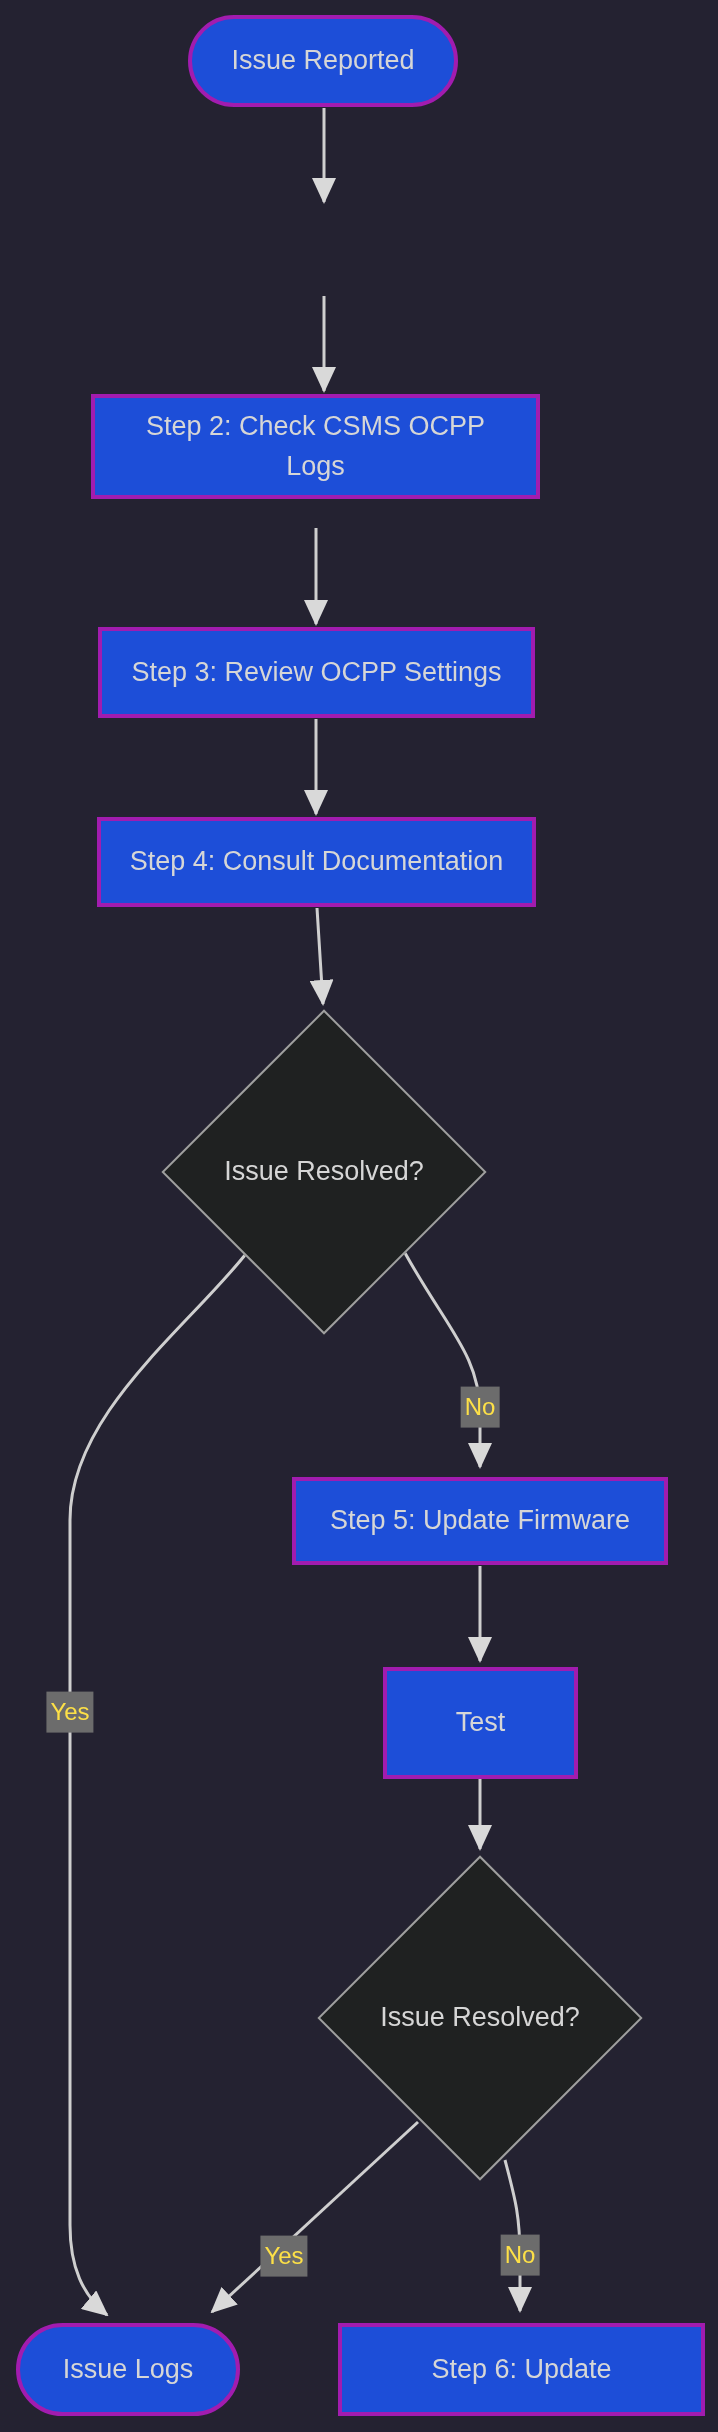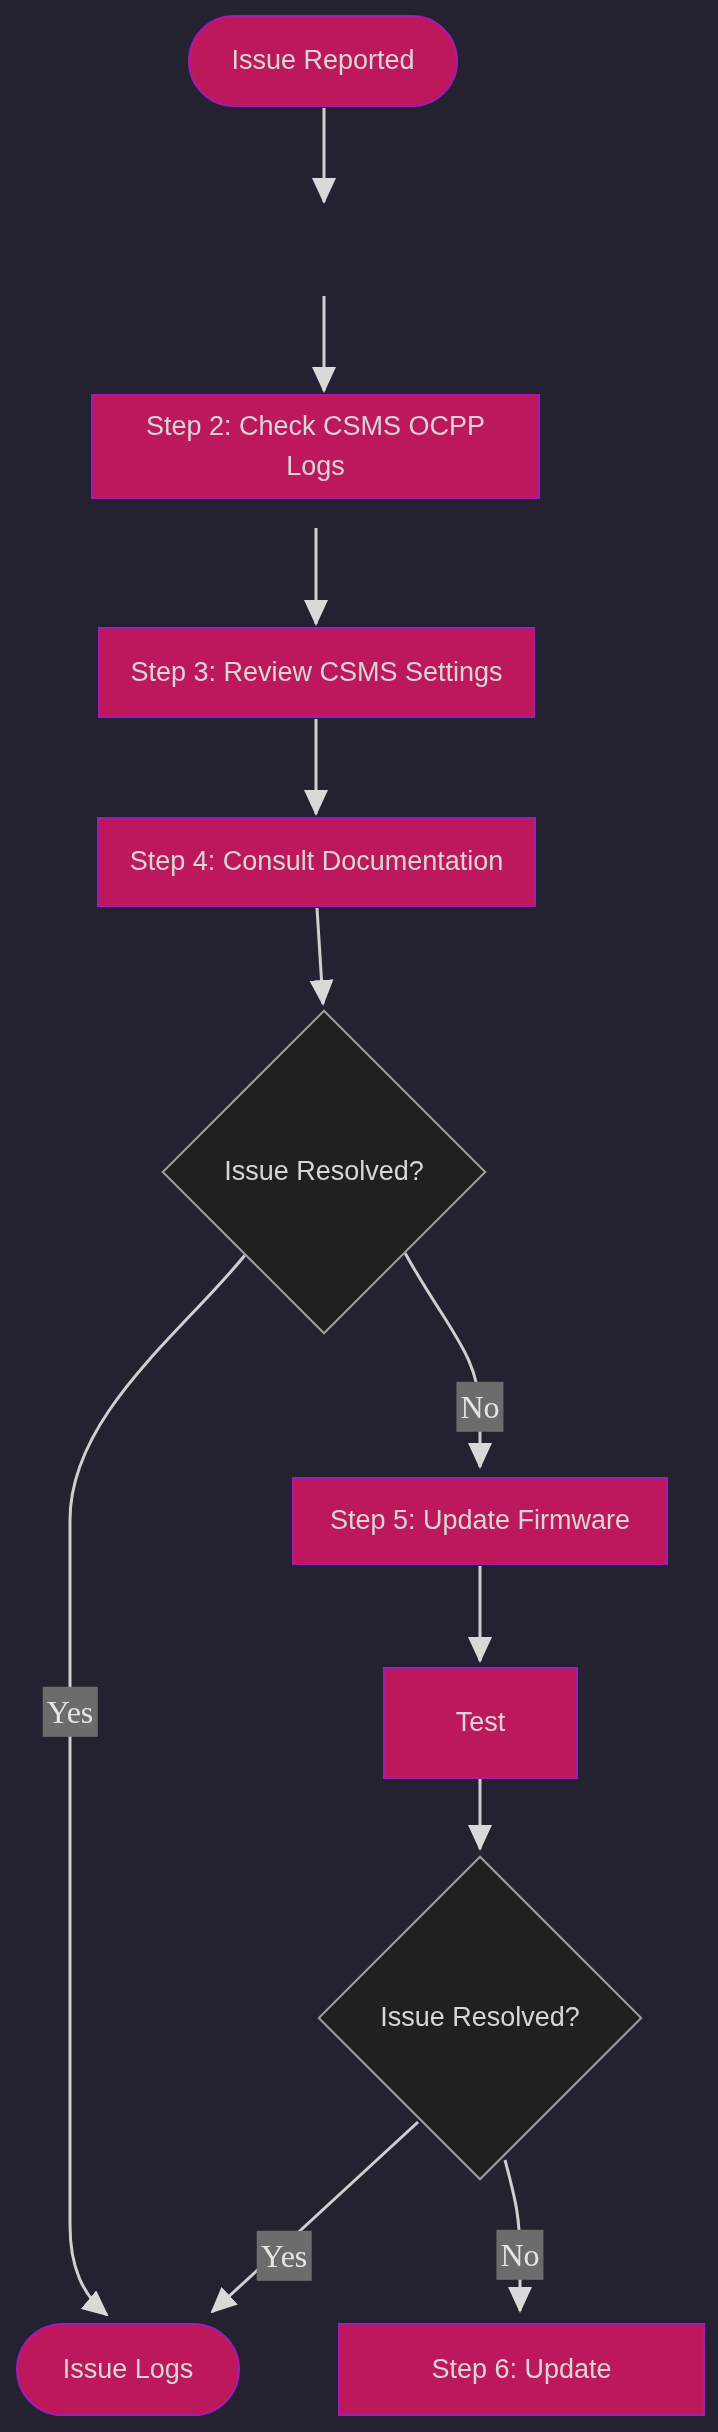--- a/index.html
+++ b/index.html
@@ -8,22 +8,22 @@
     width:718px;
     height:2432px;
     background:#242231;
     overflow:hidden;
     font-family:"Liberation Sans","DejaVu Sans",sans-serif;
   }
   svg.edges{position:absolute;left:0;top:0;width:718px;height:2432px;}
   .edge{stroke:#cfcfcf;stroke-width:3;fill:none;}
   .node{
     position:absolute;
-    background:#be185d;
-    border:2px solid #a21caf;
+    background:#1d4ed8;
+    border:4px solid #a21caf;
     box-sizing:border-box;
     display:flex;
     align-items:center;
     justify-content:center;
     text-align:center;
     color:#d6d6d6;
     font-size:27px;
     line-height:1.45;
   }
   .stadium{border-radius:47px;}
@@ -40,27 +40,26 @@
     transform:translate(-50%,-50%) rotate(45deg);
     background:#1f2121;
     border:2px solid #9f9f9f;
     box-sizing:border-box;
   }
   .diamond .node-label{position:relative;z-index:2;}
   .edge-label{
     position:absolute;
     transform:translate(-50%,-50%);
     background:#6c6c6c;
-    color:#e5e5e5;
-    font-size:32px;
+    color:#fde047;
+    font-size:24px;
     line-height:1.2;
     padding:6px 4px;
     white-space:nowrap;
     z-index:3;
-    font-family:Liberation Serif, serif;
   }
 </style>
 </head>
 <body>
 
 <div class="canvas">
 
   <svg class="edges" viewBox="0 0 718 2432" xmlns="http://www.w3.org/2000/svg">
     <defs>
       <marker id="arrow" markerUnits="userSpaceOnUse" markerWidth="26" markerHeight="24" refX="24" refY="12" orient="auto">
@@ -83,21 +82,21 @@
   <div class="node stadium" style="left:188px;top:15px;width:270px;height:92px">
     <span class="node-label">Issue Reported</span>
   </div>
 
 
   <div class="node" style="left:91px;top:394px;width:449px;height:105px">
     <span class="node-label" style="max-width:390px">Step 2: Check CSMS OCPP Logs</span>
   </div>
 
   <div class="node" style="left:98px;top:627px;width:437px;height:91px">
-    <span class="node-label">Step 3: Review CSMS Settings</span>
+    <span class="node-label">Step 3: Review OCPP Settings</span>
   </div>
 
   <div class="node" style="left:97px;top:817px;width:439px;height:90px">
     <span class="node-label">Step 4: Consult Documentation</span>
   </div>
 
   <div class="node diamond" style="left:161px;top:1009px;width:326px;height:326px">
     <div class="diamond-shape"></div>
     <span class="node-label">Issue Resolved?</span>
   </div>

